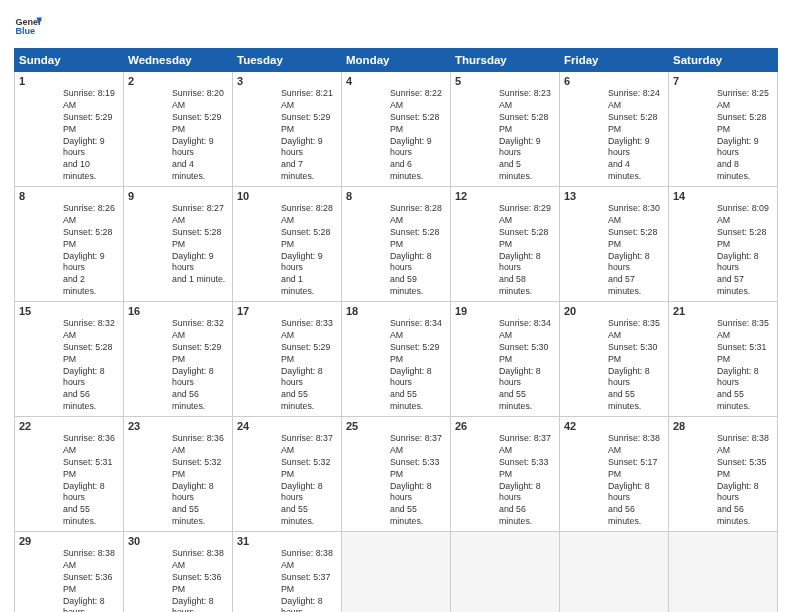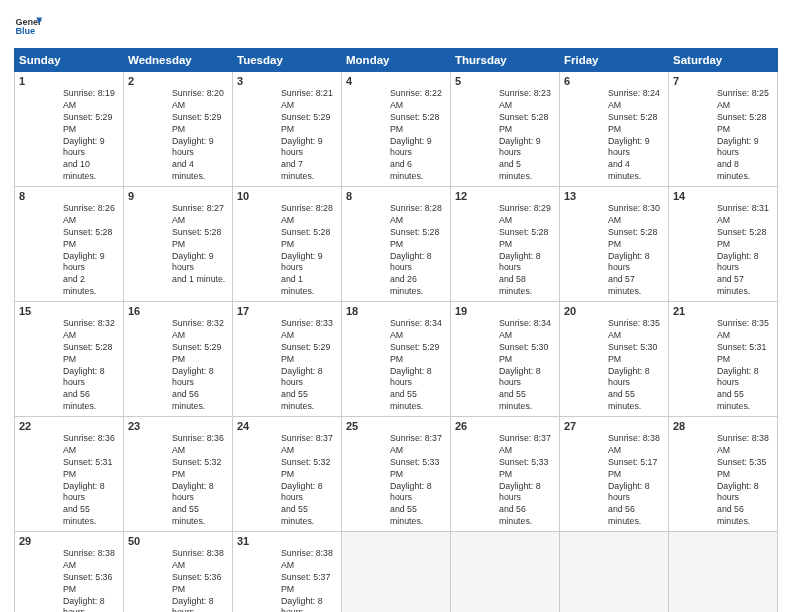--- a/index.html
+++ b/index.html
@@ -208,21 +208,21 @@
               <div>Daylight: 9 hours</div>
               <div>and 1 minutes.</div>
             </div>
           </td>
           <td>
             <span class="day-num">8</span>
             <div class="cell-text">
               <div>Sunrise: 8:28 AM</div>
               <div>Sunset: 5:28 PM</div>
               <div>Daylight: 8 hours</div>
-              <div>and 26 minutes.</div>
+              <div>and 59 minutes.</div>
             </div>
           </td>
           <td>
             <span class="day-num">12</span>
             <div class="cell-text">
               <div>Sunrise: 8:29 AM</div>
               <div>Sunset: 5:28 PM</div>
               <div>Daylight: 8 hours</div>
               <div>and 58 minutes.</div>
             </div>
@@ -232,21 +232,21 @@
             <div class="cell-text">
               <div>Sunrise: 8:30 AM</div>
               <div>Sunset: 5:28 PM</div>
               <div>Daylight: 8 hours</div>
               <div>and 57 minutes.</div>
             </div>
           </td>
           <td>
             <span class="day-num">14</span>
             <div class="cell-text">
-              <div>Sunrise: 8:31 AM</div>
+              <div>Sunrise: 8:09 AM</div>
               <div>Sunset: 5:28 PM</div>
               <div>Daylight: 8 hours</div>
               <div>and 57 minutes.</div>
             </div>
           </td>
         </tr>
         <tr>
           <td>
             <span class="day-num">15</span>
             <div class="cell-text">
@@ -351,21 +351,21 @@
           <td>
             <span class="day-num">26</span>
             <div class="cell-text">
               <div>Sunrise: 8:37 AM</div>
               <div>Sunset: 5:33 PM</div>
               <div>Daylight: 8 hours</div>
               <div>and 56 minutes.</div>
             </div>
           </td>
           <td>
-            <span class="day-num">27</span>
+            <span class="day-num">42</span>
             <div class="cell-text">
               <div>Sunrise: 8:38 AM</div>
               <div>Sunset: 5:17 PM</div>
               <div>Daylight: 8 hours</div>
               <div>and 56 minutes.</div>
             </div>
           </td>
           <td>
             <span class="day-num">28</span>
             <div class="cell-text">
@@ -380,21 +380,21 @@
           <td>
             <span class="day-num">29</span>
             <div class="cell-text">
               <div>Sunrise: 8:38 AM</div>
               <div>Sunset: 5:36 PM</div>
               <div>Daylight: 8 hours</div>
               <div>and 57 minutes.</div>
             </div>
           </td>
           <td>
-            <span class="day-num">50</span>
+            <span class="day-num">30</span>
             <div class="cell-text">
               <div>Sunrise: 8:38 AM</div>
               <div>Sunset: 5:36 PM</div>
               <div>Daylight: 8 hours</div>
               <div>and 58 minutes.</div>
             </div>
           </td>
           <td>
             <span class="day-num">31</span>
             <div class="cell-text">

